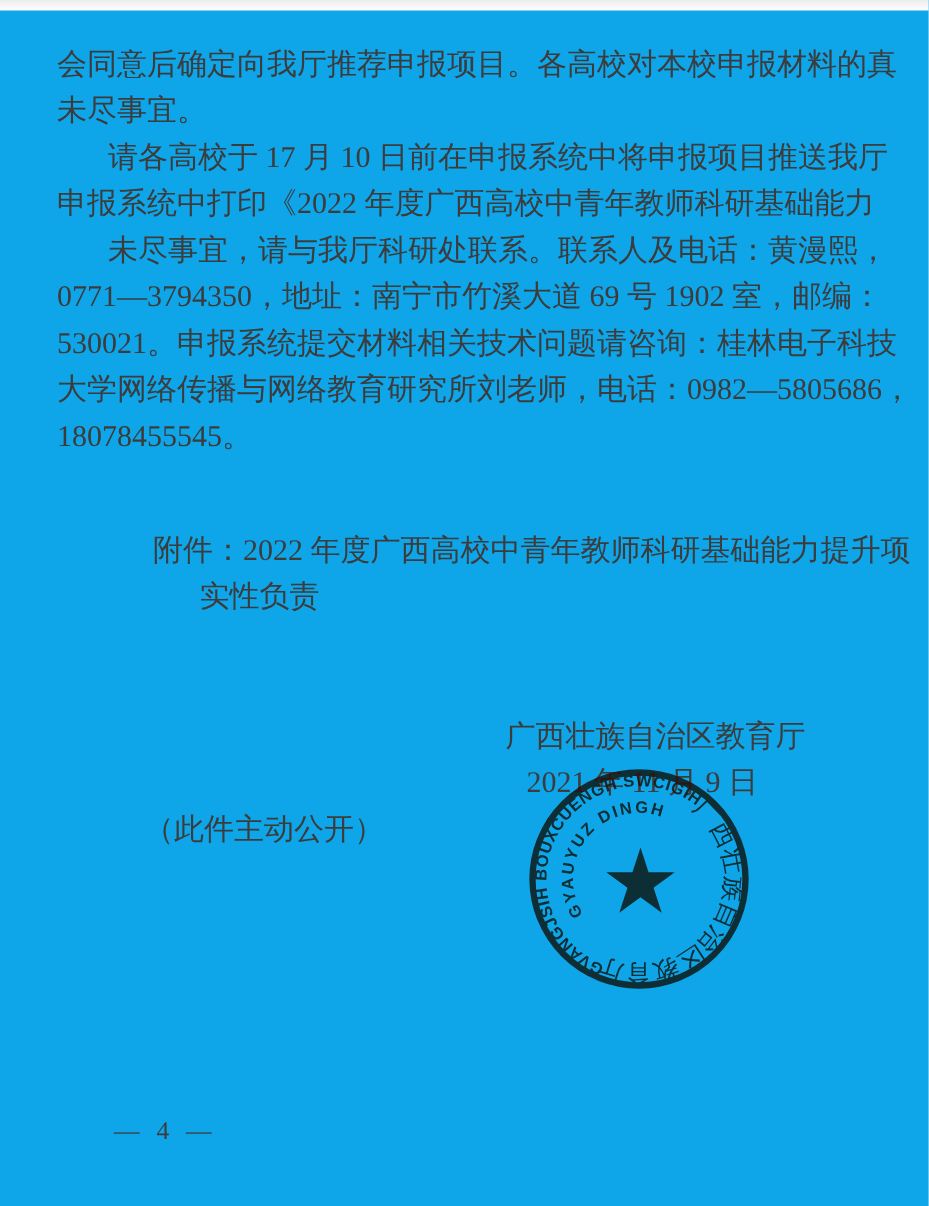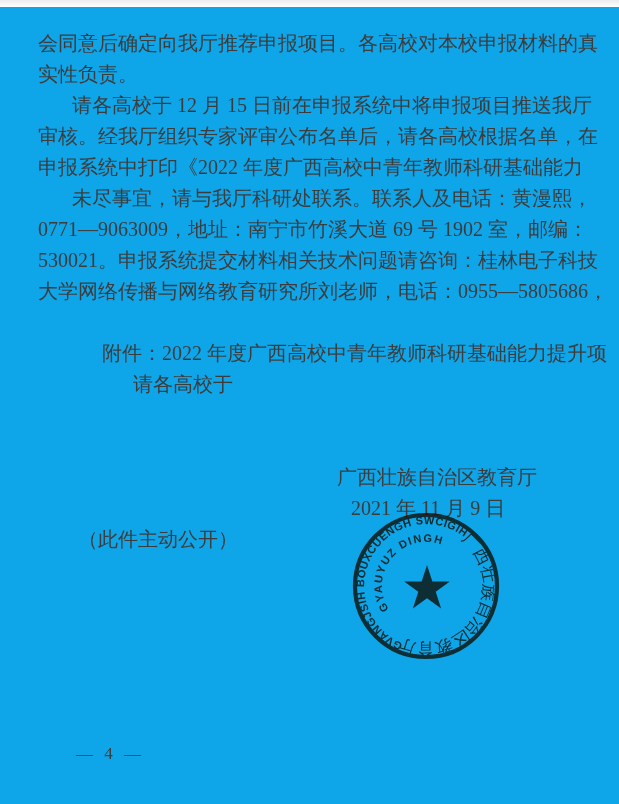--- a/index.html
+++ b/index.html
@@ -22,25 +22,25 @@
   }
   .text-flow {
     position: absolute; left: 38px; top: 28px; width: 545px;
   }
   .line {
     height: 31px; line-height: 31px;
     font-size: 20px;
     white-space: nowrap;
   }
   .indent { text-indent: 34px; }
-  .attach-1 { margin-top: 31px; margin-left: 64px; }
+  .attach-1 { margin-top: 45px; margin-left: 64px; }
   .attach-2 { margin-left: 95px; }
   .sig-org  { margin-top: 62px; margin-left: 299px; }
   .sig-date { margin-left: 313px; }
-  .disclosure { margin-left: 40px; }
+  .disclosure { margin-left: 58px; }
   .page-number {
     position: absolute; left: 76px; top: 744px;
     font-size: 17px; color: #3c3c3c;
     letter-spacing: 2px; word-spacing: 3px;
     white-space: nowrap;
   }
   .seal {
     position: absolute; left: 348px; top: 508px;
     width: 156px; height: 156px;
     mix-blend-mode: multiply;
@@ -53,31 +53,31 @@
   .seal-cn { font-family: "Liberation Serif", "DejaVu Serif", serif; font-size: 17px; fill: #dc392b; }
 </style>
 </head>
 <body>
 
 <div class="page">
   <div class="scan-top-edge"></div>
 
   <div class="text-flow">
     <div class="line">会同意后确定向我厅推荐申报项目。各高校对本校申报材料的真</div>
-    <div class="line">实性负责。</div>
-    <div class="line indent">请各高校于 12 月 15 日前在申报系统中将申报项目推送我厅</div>
-    <div class="line">审核。经我厅组织专家评审公布名单后，请各高校根据名单，在</div>
+    <div class="line">未尽事宜。</div>
+    <div class="line indent">请各高校于 17 月 10 日前在申报系统中将申报项目推送我厅</div>
     <div class="line">申报系统中打印《2022 年度广西高校中青年教师科研基础能力</div>
     <div class="line indent">未尽事宜，请与我厅科研处联系。联系人及电话：黄漫熙，</div>
-    <div class="line">0771—9063009，地址：南宁市竹溪大道 69 号 1902 室，邮编：</div>
+    <div class="line">0771—3794350，地址：南宁市竹溪大道 69 号 1902 室，邮编：</div>
     <div class="line">530021。申报系统提交材料相关技术问题请咨询：桂林电子科技</div>
-    <div class="line">大学网络传播与网络教育研究所刘老师，电话：0955—5805686，</div>
+    <div class="line">大学网络传播与网络教育研究所刘老师，电话：0982—5805686，</div>
+    <div class="line">18078455545。</div>
 
     <div class="line attach-1">附件：2022 年度广西高校中青年教师科研基础能力提升项</div>
-    <div class="line attach-2">请各高校于</div>
+    <div class="line attach-2">实性负责</div>
 
     <div class="line sig-org">广西壮族自治区教育厅</div>
     <div class="line sig-date">2021 年 11 月 9 日</div>
 
     <div class="line disclosure">（此件主动公开）</div>
   </div>
 
   <div class="seal">
     <svg viewBox="0 0 156 156" xmlns="http://www.w3.org/2000/svg">
       <defs>

